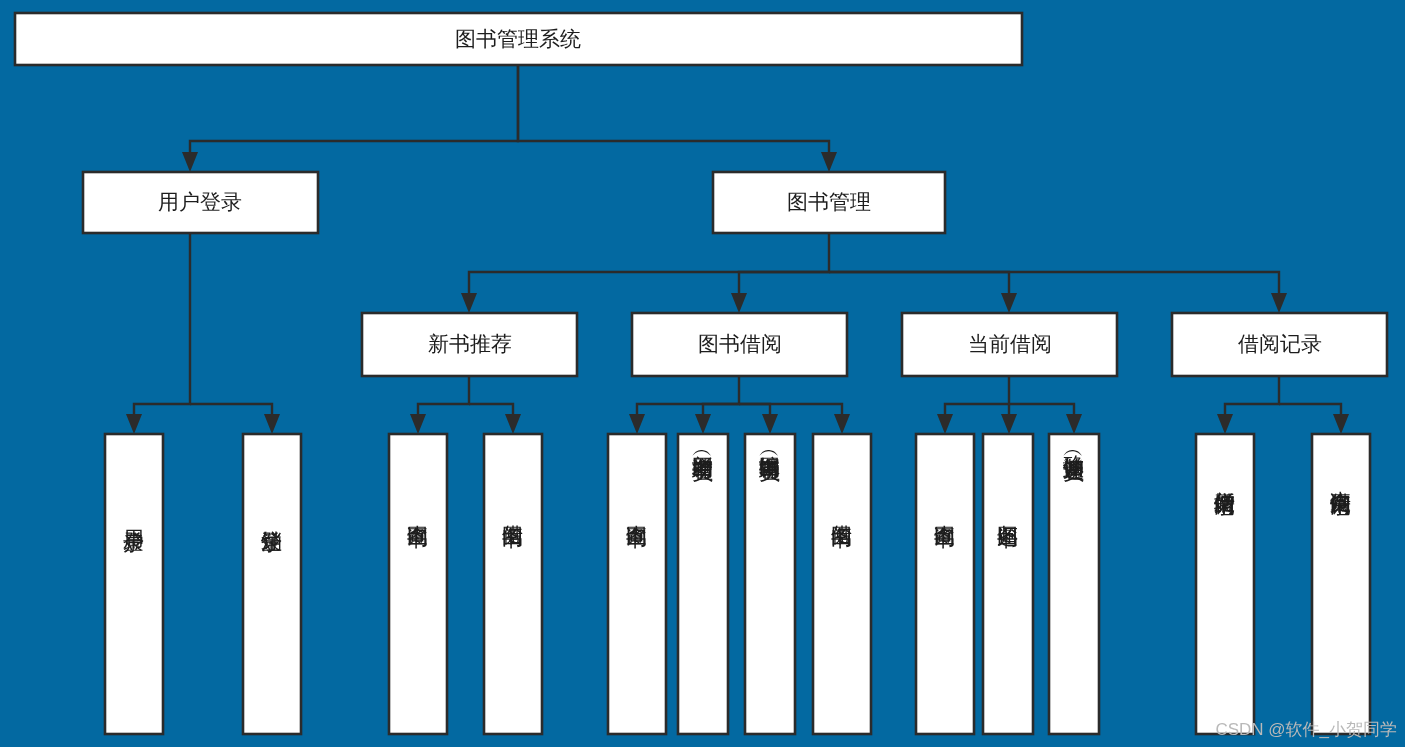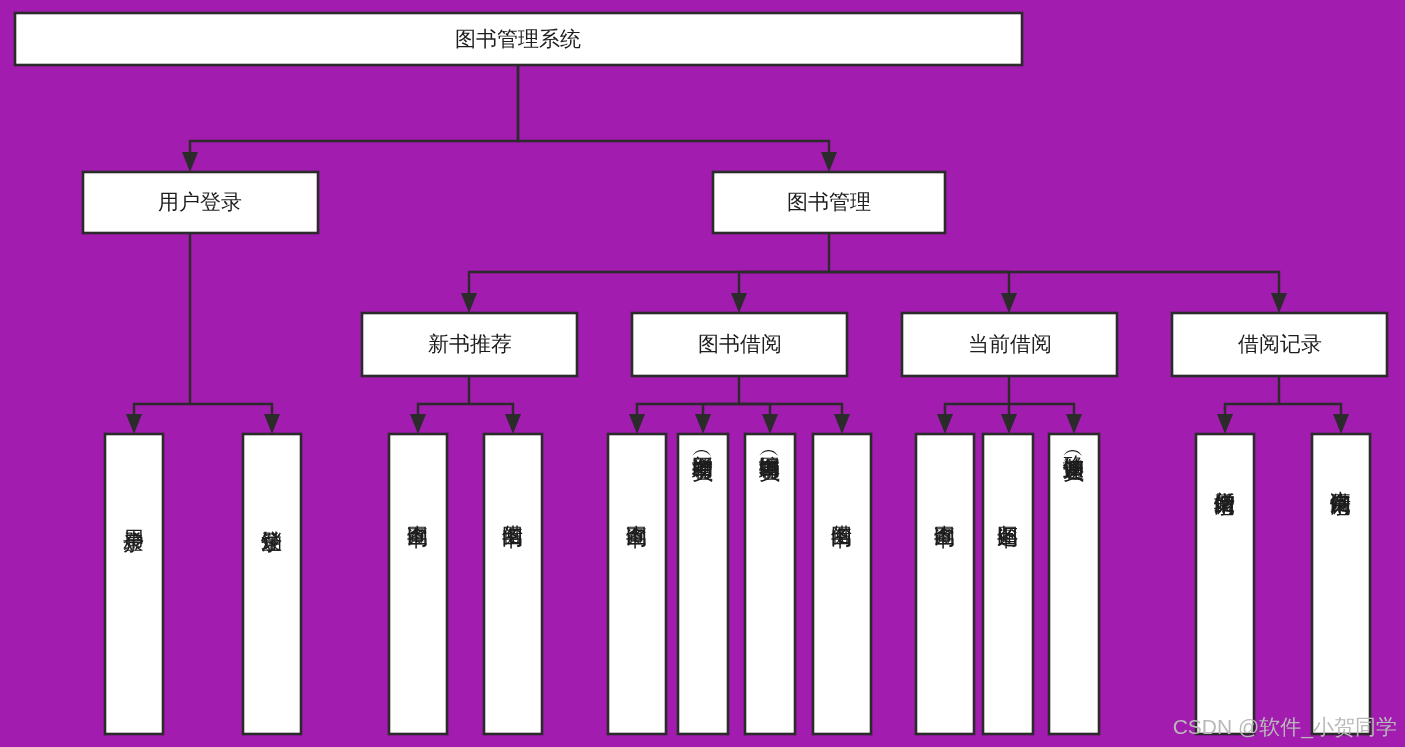--- a/index.html
+++ b/index.html
@@ -10,21 +10,21 @@
   body {
     width: 1405px;
     height: 747px;
     font-family: "Liberation Sans", "DejaVu Sans", sans-serif;
     overflow: hidden;
   }
   #diagram-root {
     position: relative;
     width: 1405px;
     height: 747px;
-    background: #a21caf;
+    background: #0369a1;
   }
   svg#flow {
     position: absolute;
     left: 0;
     top: 0;
     width: 1405px;
     height: 747px;
   }
   .node-rect {
     fill: #ffffff;
@@ -53,21 +53,21 @@
   }
   .arrow-head {
     fill: #2b2b2b;
     stroke: none;
   }
   .watermark {
     position: absolute;
     right: 8px;
     bottom: 6px;
     font-family: "Liberation Sans", "DejaVu Sans", sans-serif;
-    font-size: 21px;
+    font-size: 17px;
     color: #b9b9b9;
     white-space: nowrap;
     user-select: none;
   }
 </style>
 </head>
 <body>
 
 <div id="diagram-root">
 

